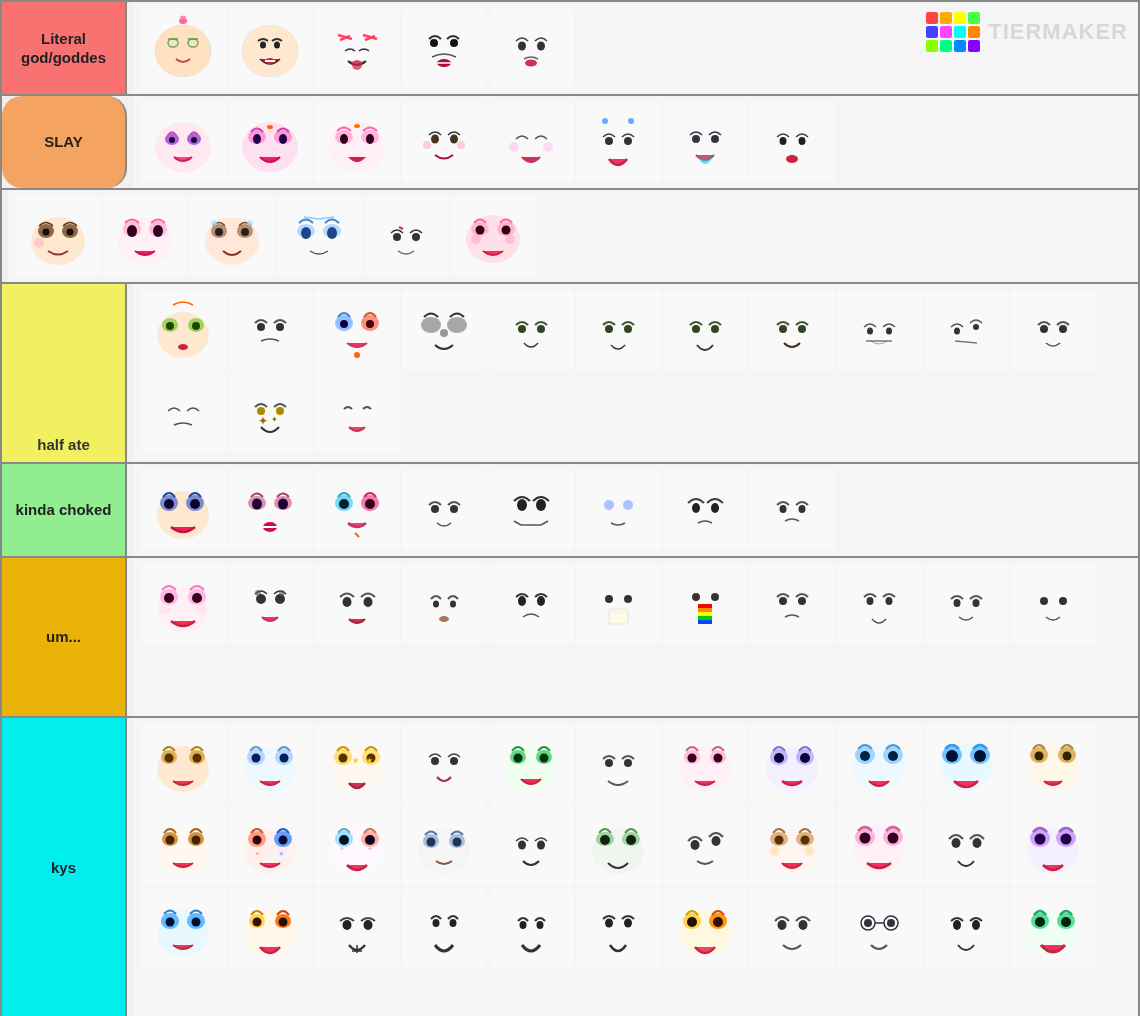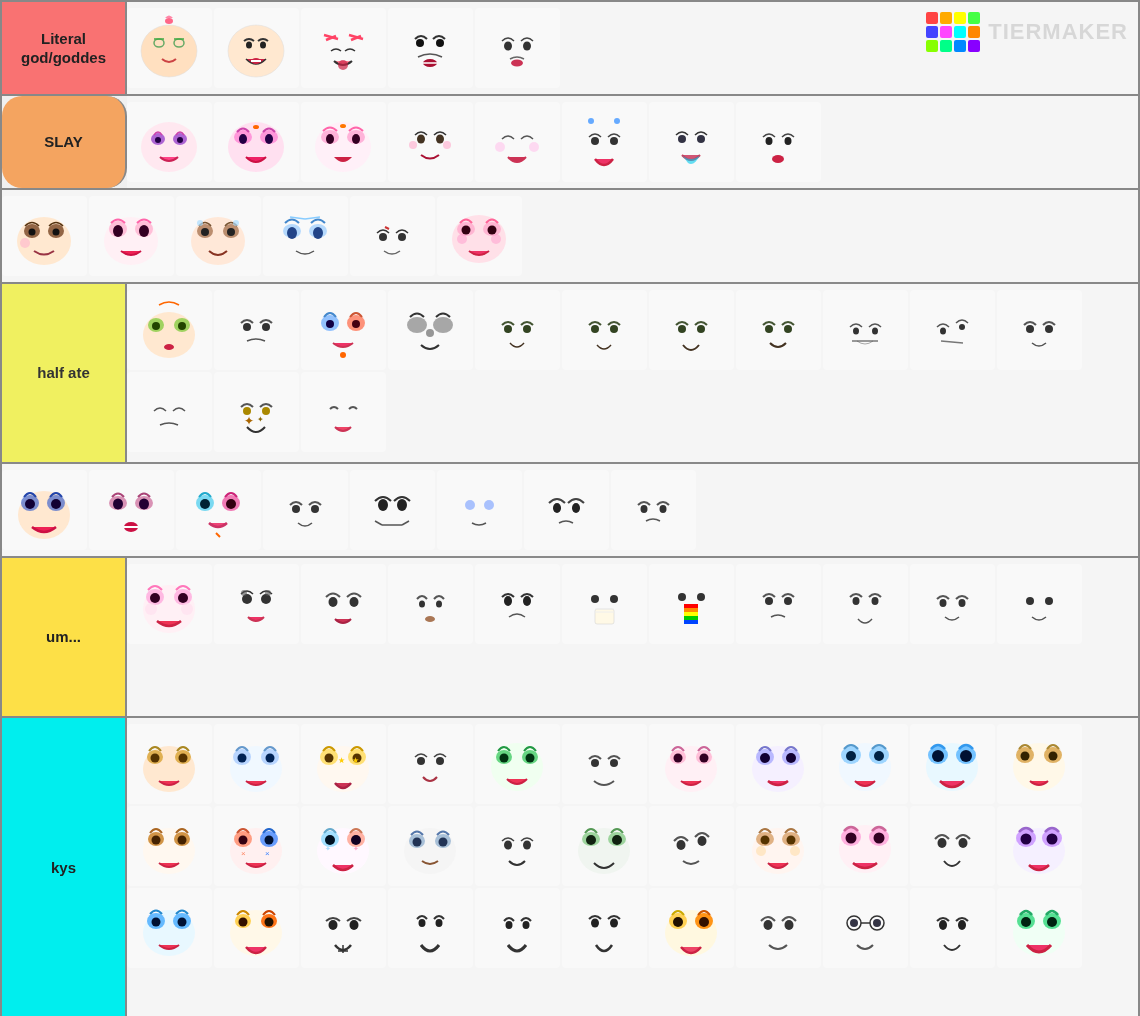--- a/index.html
+++ b/index.html
@@ -34,24 +34,25 @@
       font-weight: bold;
       padding: 8px;
       border-right: 2px solid #888;
       line-height: 1.3;
     }
     .tier-content {
       flex: 1;
       display: flex;
       flex-wrap: wrap;
       align-items: center;
-      padding: 6px 0;
+      padding: 6px 8px;
       gap: 2px;
       background: #f5f5f5;
       position: relative;
+      margin-left: 6px;
     }
     .face-item {
       width: 85px;
       height: 80px;
       display: flex;
       align-items: center;
       justify-content: center;
       font-size: 11px;
       color: #333;
       background: #f9f9f9;
@@ -358,21 +359,21 @@
           <circle cx="50" cy="29" r="4.5" fill="#330011"></circle>
           <circle cx="20" cy="38" r="5" fill="#ff99cc" opacity="0.5"></circle>
           <circle cx="54" cy="38" r="5" fill="#ff99cc" opacity="0.5"></circle>
           <path d="M27 50 Q37 58 47 50" stroke="#cc2244" stroke-width="2" fill="#ee3366"></path>
         </svg>
       </div>
     </div>
   </div>
 
   <div class="tier-row" style="min-height:180px;">
-    <div class="tier-label" style="background:#f0f060;color:#333;">
+    <div class="tier-label" style="background:#f0f060;color:#333;align-items:flex-end;">
       <span>half ate</span>
     </div>
     <div class="tier-content" style="flex-wrap:wrap;align-content:flex-start;">
 
       <div class="face-item">
         <svg class="face-svg" viewBox="0 0 75 70">
             <ellipse cx="37" cy="40" rx="26" ry="23" fill="#ffe8d0"></ellipse>
           <ellipse cx="24" cy="30" rx="8" ry="7" fill="#88cc44" opacity="0.8"></ellipse>
           <ellipse cx="50" cy="30" rx="8" ry="7" fill="#88cc44" opacity="0.8"></ellipse>
           <circle cx="24" cy="31" r="4" fill="#224400"></circle>
@@ -501,20 +502,23 @@
         <svg class="face-svg" viewBox="0 0 75 70">
           <path d="M24 32 Q28 28 32 32" stroke="#555" stroke-width="2" fill="none"></path>
           <path d="M43 32 Q47 28 51 32" stroke="#555" stroke-width="2" fill="none"></path>
           <path d="M29 50 Q37 58 45 50" stroke="#cc3355" stroke-width="2" fill="#ee4466"></path>
         </svg>
       </div>
     </div>
   </div>
 
   <div class="tier-row">
+    <div class="tier-label" style="background:#90ee90;color:#222;">
+      <span>kinda choked</span>
+    </div>
     <div class="tier-content">
       <div class="face-item">
         <svg class="face-svg" viewBox="0 0 75 70">
             <ellipse cx="37" cy="40" rx="26" ry="24" fill="#ffe8d0"></ellipse>
           <ellipse cx="23" cy="28" rx="9" ry="8" fill="#4466cc" opacity="0.7"></ellipse>
           <ellipse cx="49" cy="28" rx="9" ry="8" fill="#4466cc" opacity="0.7"></ellipse>
           <path d="M17 22 Q23 14 29 22" stroke="#2244aa" stroke-width="2" fill="none"></path>
           <path d="M43 22 Q49 14 55 22" stroke="#2244aa" stroke-width="2" fill="none"></path>
           <circle cx="23" cy="29" r="5" fill="#110033"></circle>
           <circle cx="49" cy="29" r="5" fill="#110033"></circle>
@@ -587,21 +591,21 @@
           <path d="M41 30 Q47 24 53 30" stroke="#555" stroke-width="2" fill="none"></path>
           <ellipse cx="28" cy="34" rx="3.5" ry="4" fill="#333"></ellipse>
           <ellipse cx="47" cy="34" rx="3.5" ry="4" fill="#333"></ellipse>
           <path d="M30 46 Q37 42 44 46" stroke="#555" stroke-width="1.5" fill="none"></path>
         </svg>
       </div>
     </div>
   </div>
 
   <div class="tier-row" style="min-height:160px;">
-    <div class="tier-label" style="background:#fde047;color:#222;">
+    <div class="tier-label" style="background:#eab308;color:#222;">
       <span>um...</span>
     </div>
     <div class="tier-content" style="flex-wrap:wrap;align-content:flex-start;">
       <div class="face-item">
         <svg class="face-svg" viewBox="0 0 75 70">
             <ellipse cx="37" cy="40" rx="26" ry="24" fill="#fff0f5"></ellipse>
           <ellipse cx="23" cy="28" rx="9" ry="8" fill="#ffaadd" opacity="0.8"></ellipse>
           <ellipse cx="51" cy="28" rx="9" ry="8" fill="#ffaadd" opacity="0.8"></ellipse>
           <path d="M16 21 Q23 13 30 21" stroke="#ff77bb" stroke-width="2" fill="none"></path>
           <path d="M44 21 Q51 13 58 21" stroke="#ff77bb" stroke-width="2" fill="none"></path>

